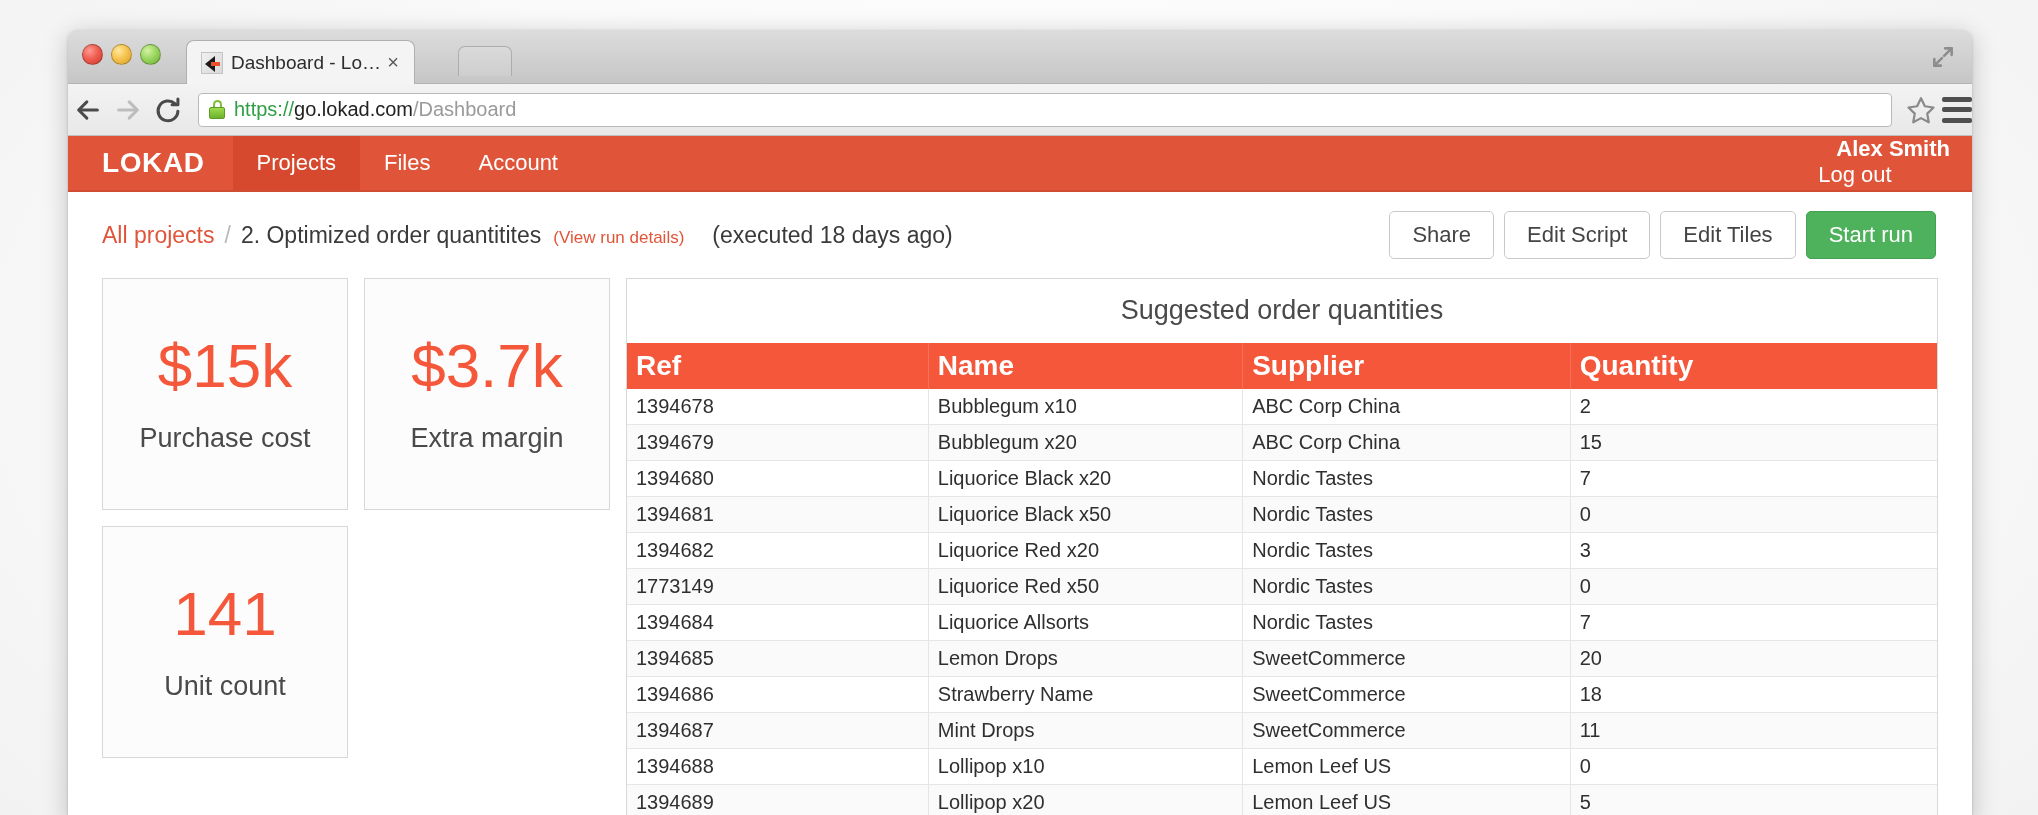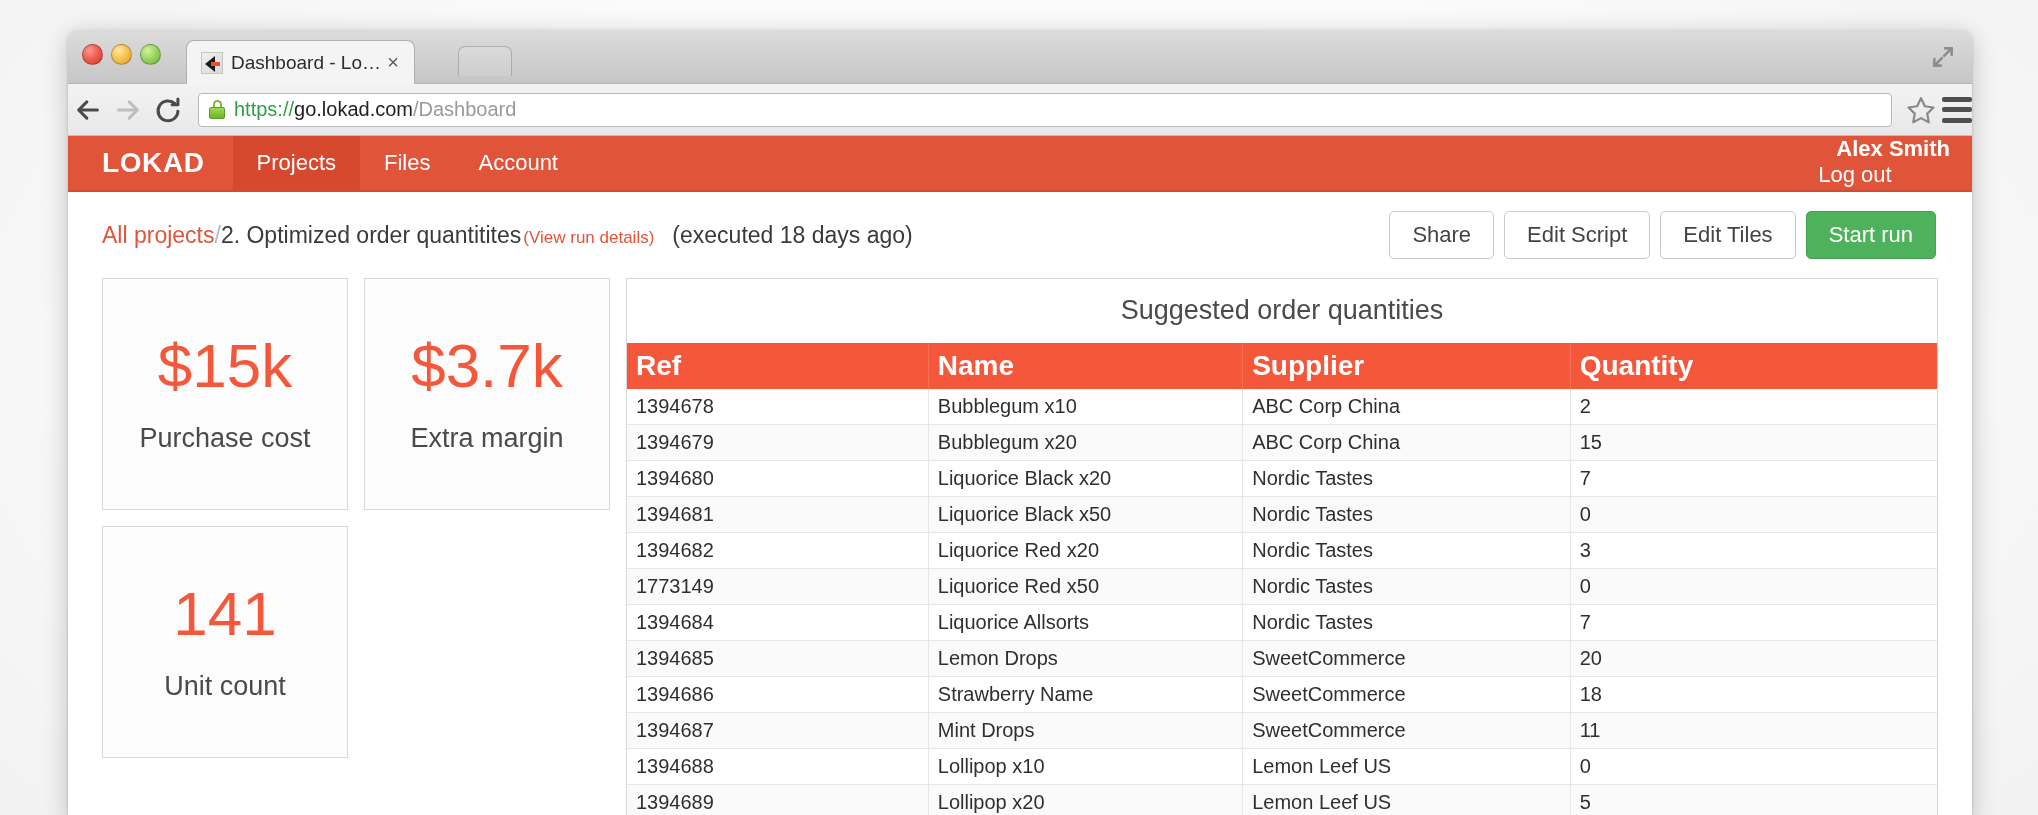--- a/index.html
+++ b/index.html
@@ -174,21 +174,21 @@
     font-size: 22px; font-weight: bold;
   }
   #nav-logout { display: flex; align-items: center; padding: 0 34px 0 4px; font-size: 22px; }
 
   
   #crumb-row {
     height: 86px;
     display: flex; align-items: center;
     padding: 0 36px 0 34px;
   }
-  #crumb { display: flex; align-items: baseline; white-space: nowrap; }
+  #crumb { display: flex; align-items: baseline; gap: 10px; white-space: nowrap; }
   #crumb-all { color: #e0553a; font-size: 23px; }
   #crumb-sep { color: #b9b9b9; font-size: 23px; }
   #crumb-name { color: #3a3a3a; font-size: 23px; }
   #crumb-runlink { color: #e0553a; font-size: 17px; margin-left: 2px; }
   #crumb-exec { color: #3a3a3a; font-size: 23px; margin-left: 18px; }
 
   #crumb-actions { margin-left: auto; display: flex; gap: 10px; }
   .btn {
     height: 48px; padding: 0 22px;
     display: flex; align-items: center; justify-content: center;

